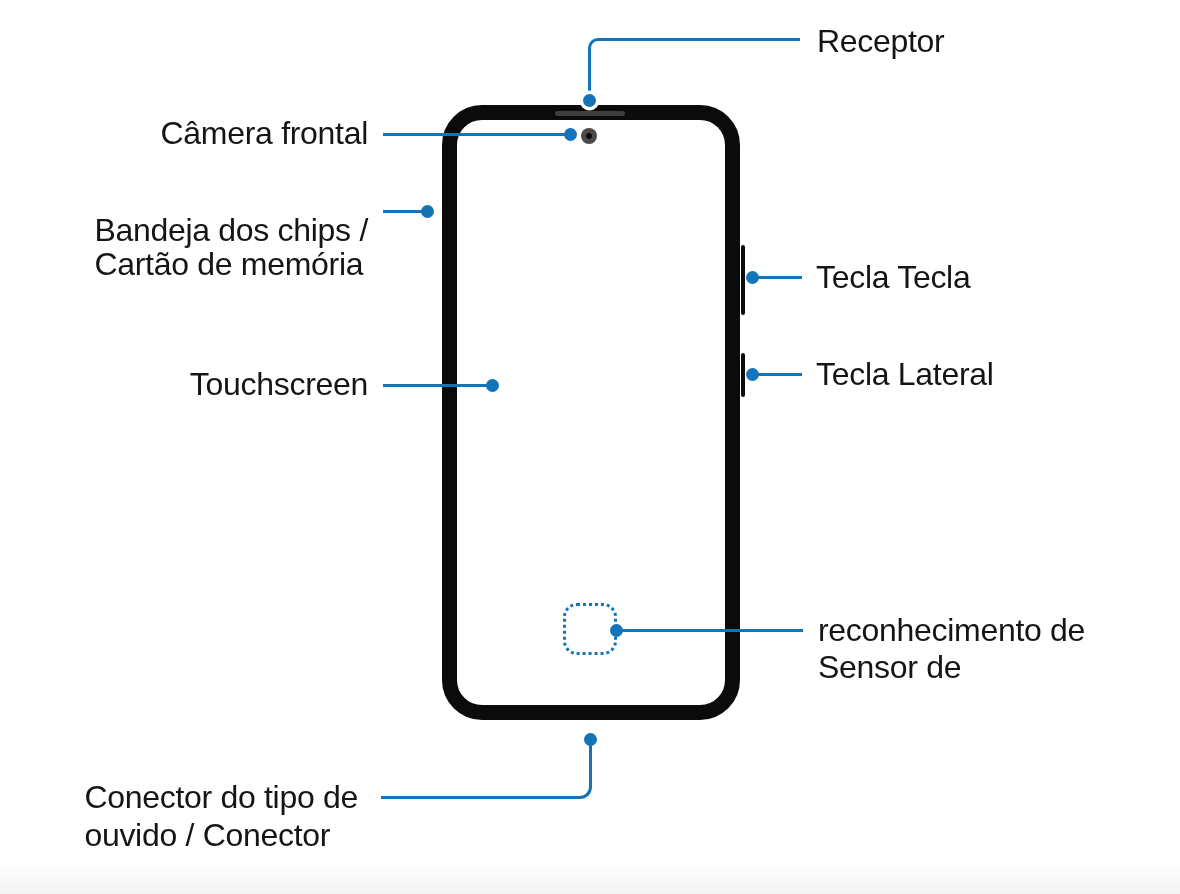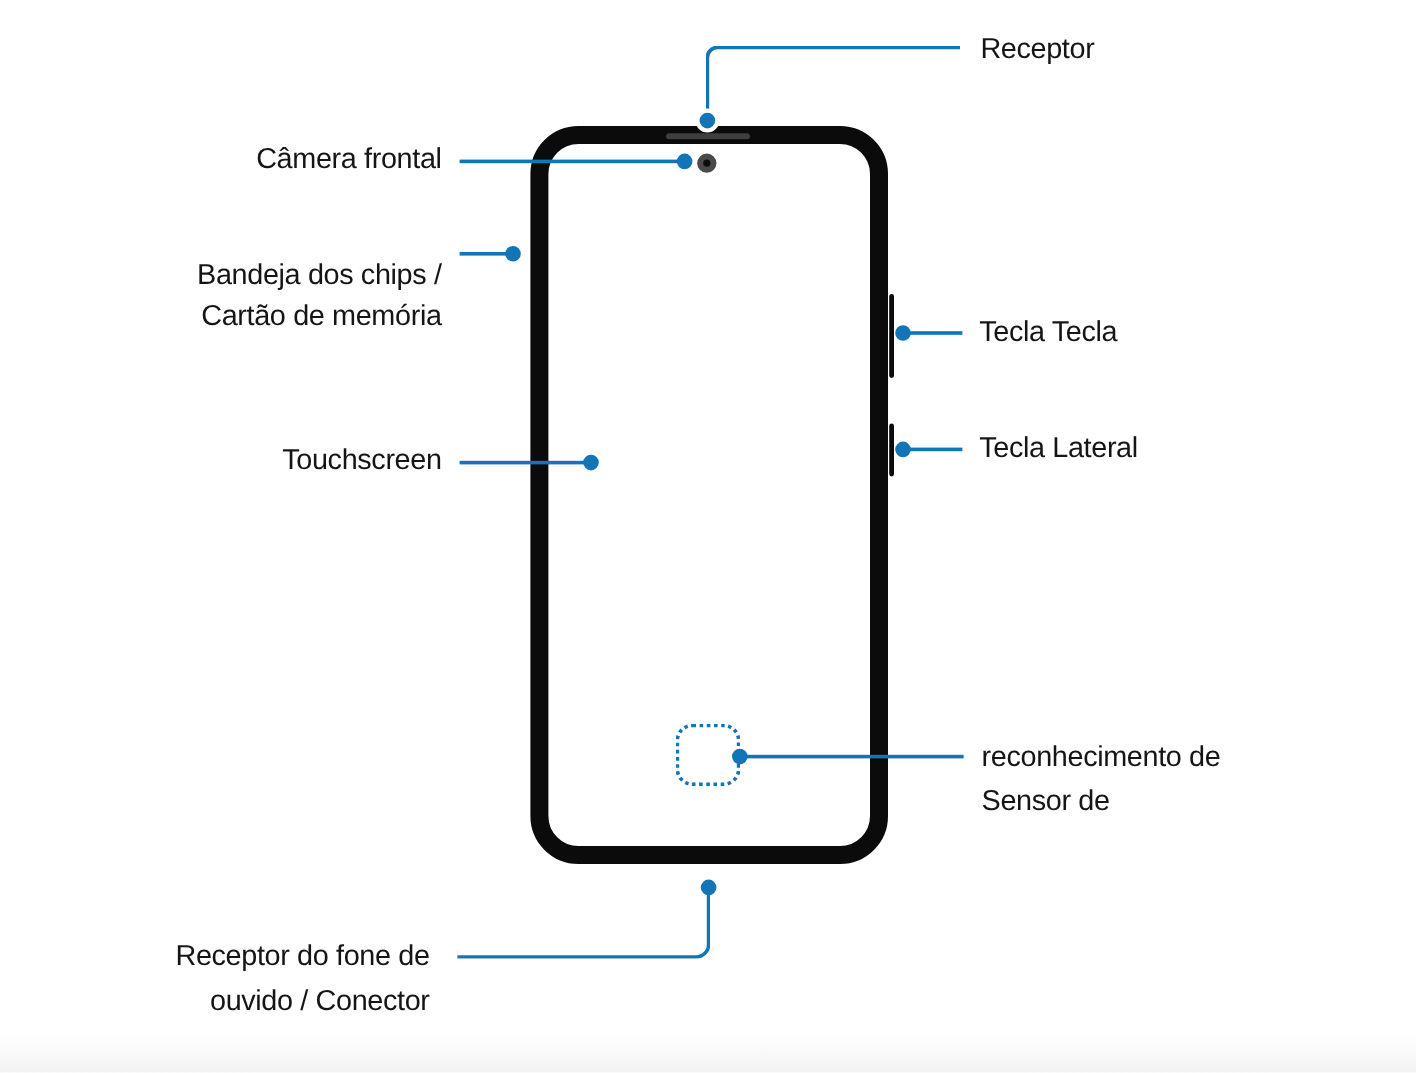--- a/index.html
+++ b/index.html
@@ -29,23 +29,23 @@
   
   .cl{position:absolute;height:3px;background:#1374b8;z-index:5;}
   .elbow{position:absolute;box-sizing:border-box;z-index:5;}
   .elbow.receptor{left:588px;top:38px;width:212px;height:62px;
     border-top:3px solid #1374b8;border-left:3px solid #1374b8;border-top-left-radius:10px;}
   .elbow.conector{left:381px;top:739px;width:211px;height:60px;
     border-bottom:3px solid #1374b8;border-right:3px solid #1374b8;border-bottom-right-radius:12px;}
   .dot{position:absolute;width:13px;height:13px;border-radius:50%;background:#1374b8;z-index:6;}
   .dot.halo{box-shadow:0 0 0 3.5px #ffffff;}
   
-  .lbl{position:absolute;font-size:24px;line-height:34px;white-space:nowrap;
+  .lbl{position:absolute;font-size:32px;line-height:34px;white-space:nowrap;
     letter-spacing:-0.3px;color:#151515;z-index:4;}
-  .lbl.right{text-align:right;}
+  .lbl.right{text-align:left;}
   .lbl.lh37{line-height:37px;}
   .lbl.lh38{line-height:38px;}
 </style>
 </head>
 <body>
 
 <div class="stage">
 
   <div class="phone"></div>
   <div class="speaker"></div>
@@ -94,18 +94,18 @@
   <div class="lbl" style="left:816px;top:260px;">Tecla Tecla</div>
 
   <div class="lbl" style="left:816px;top:357px;">Tecla Lateral</div>
 
   <div class="lbl lh37" style="left:818px;top:612px;">
     <div>reconhecimento de</div>
     <div>Sensor de</div>
   </div>
 
   <div class="lbl right lh38" style="right:822px;top:778px;">
-    <div>Receptor do fone de</div>
+    <div>Conector do tipo de</div>
     <div>ouvido / Conector</div>
   </div>
 
   <div class="bottom-fade"></div>
 </div>
 
 </body></html>

